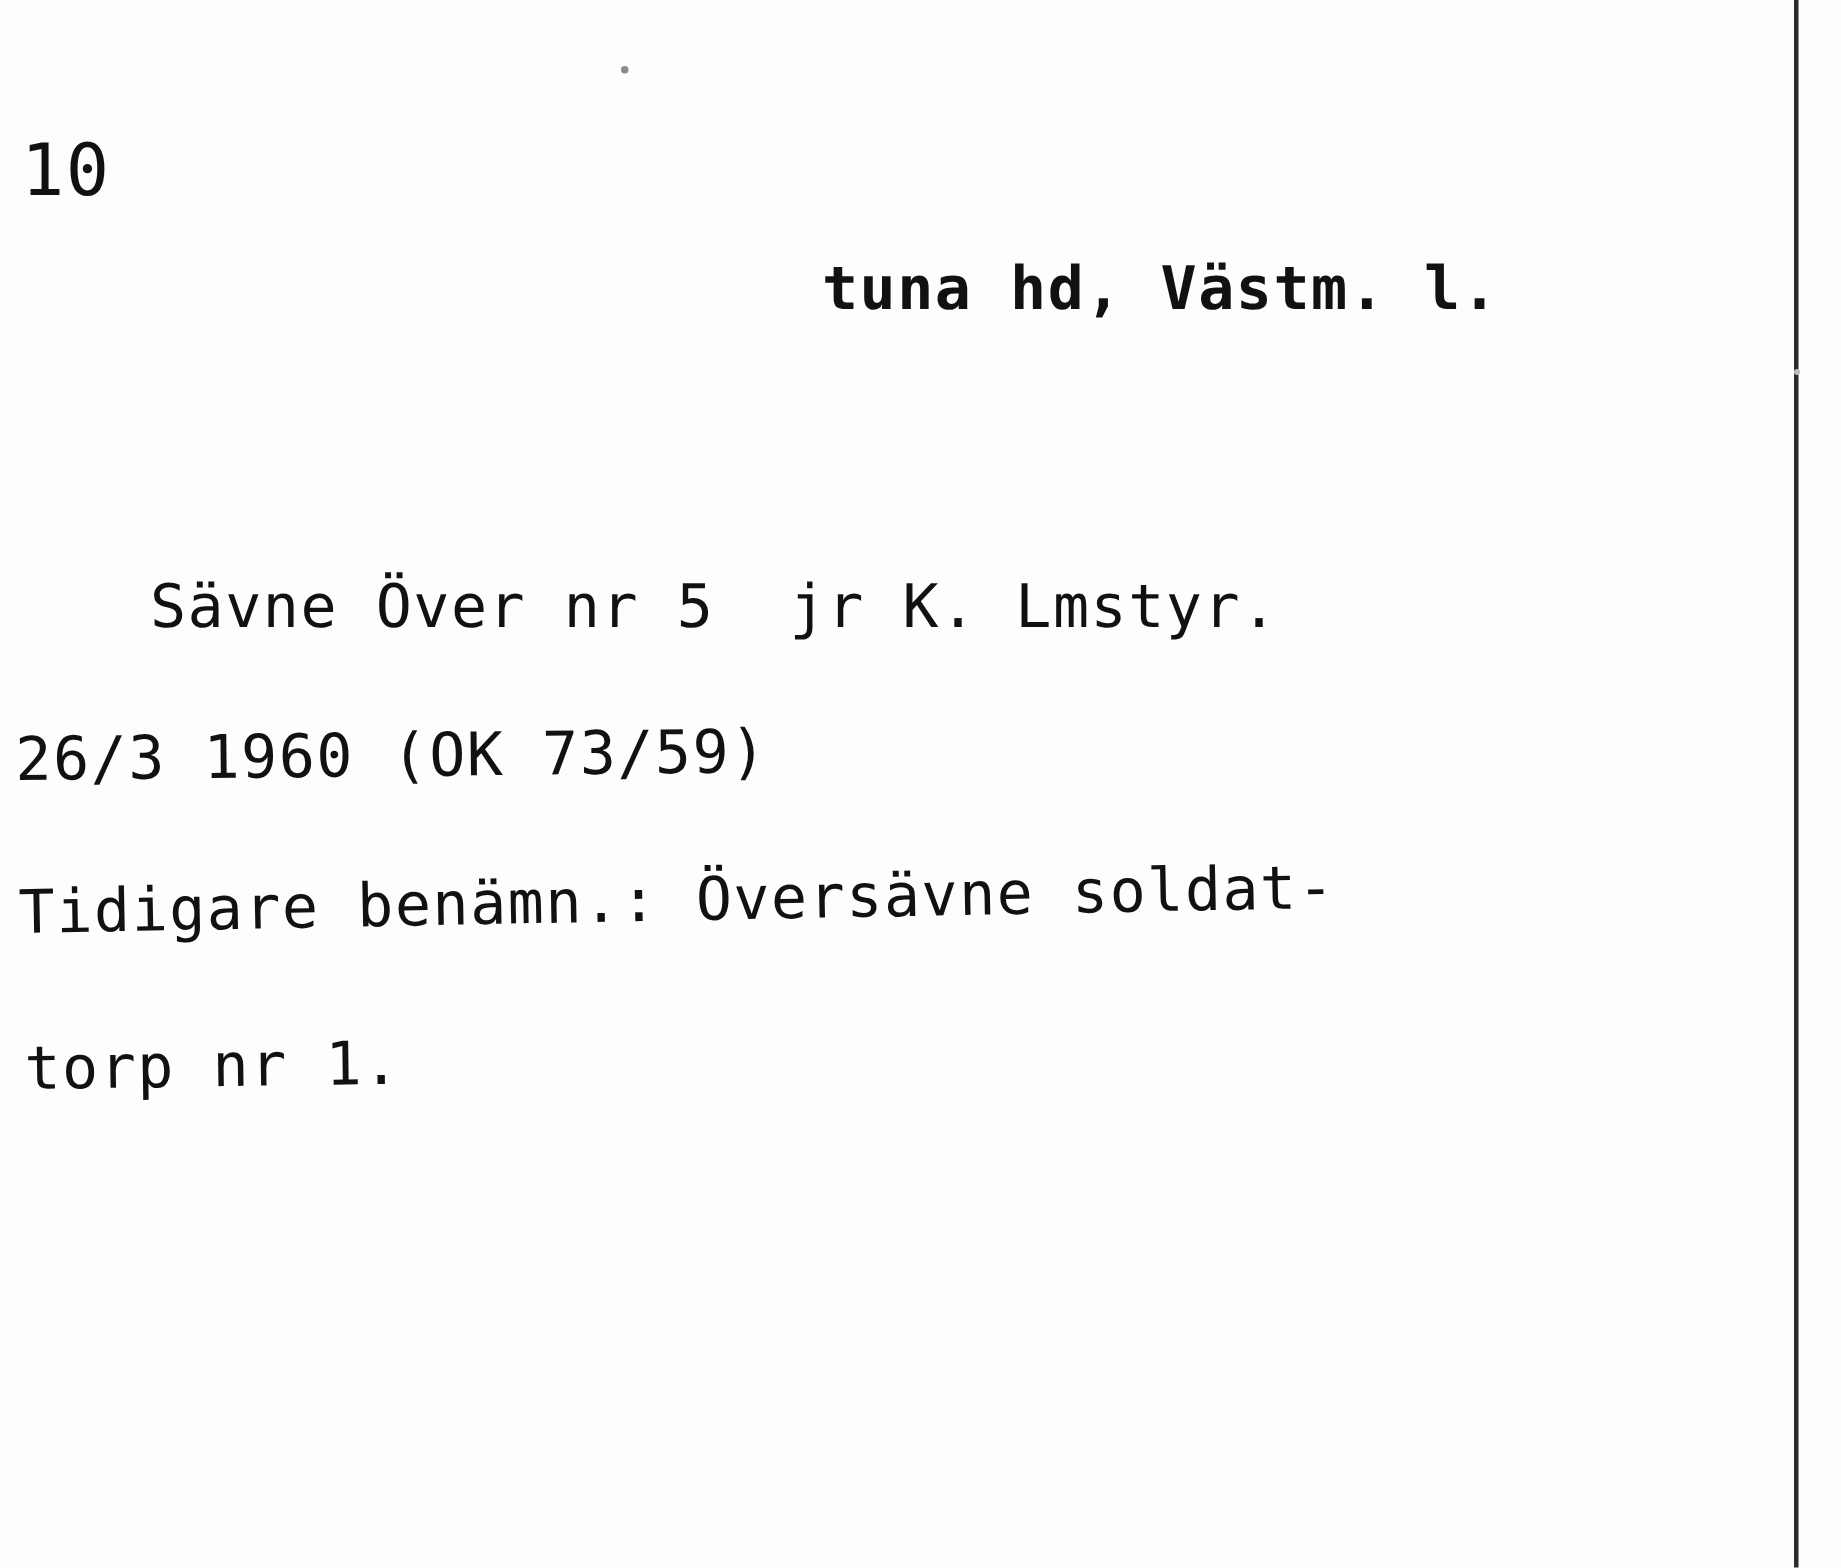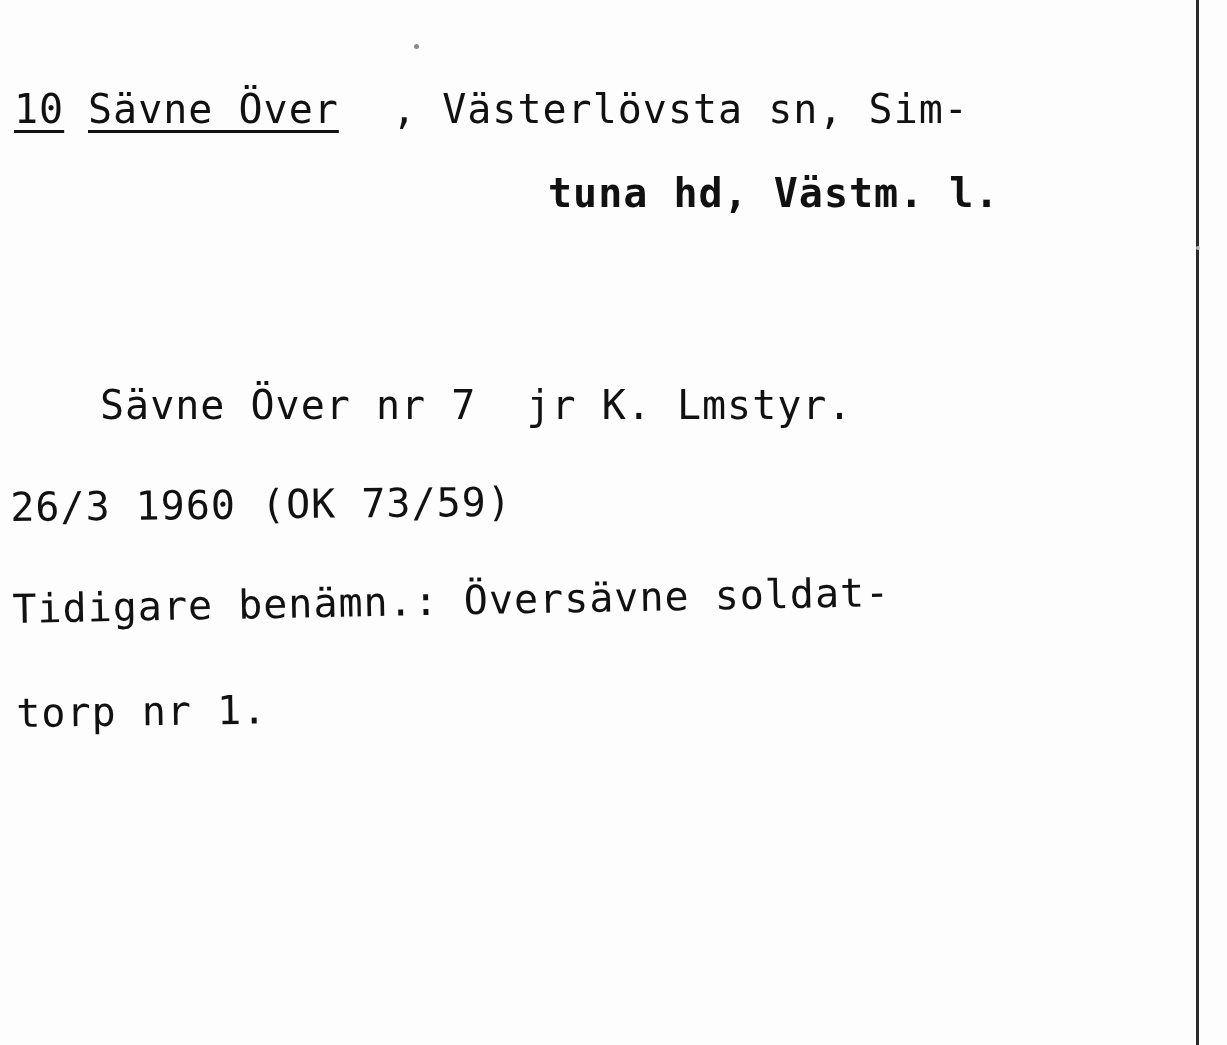--- a/index.html
+++ b/index.html
@@ -37,23 +37,22 @@
     position: absolute;
     background: #8a8a8a;
     border-radius: 50%;
   }
 
   
   .hdr-num {
     position: absolute;
     left: 14px;
     top: 86px;
-    font-size: 40px;
+    font-size: 48px;
     letter-spacing: 1px;
-    text-decoration: underline;
     text-underline-offset: 7px;
     text-decoration-thickness: 3px;
     white-space: pre;
   }
   .hdr-name {
     position: absolute;
     left: 88px;
     top: 86px;
     font-size: 40px;
     letter-spacing: 1px;
@@ -124,22 +123,20 @@
 <body>
 
 <div id="card">
 
   <div class="card-edge right"></div>
 
   <div class="speck" style="left:414px; top:44px; width:5px; height:5px;"></div>
   <div class="speck" style="left:1196px; top:246px; width:4px; height:4px; background:#bbbbbb;"></div>
 
   <div class="hdr-num">10</div>
-  <div class="hdr-name">Sävne Över</div>
-  <div class="hdr-rest">, Västerlövsta sn, Sim-</div>
   <div class="hdr-line2">tuna hd, Västm. l.</div>
 
-  <div class="body-1">Sävne Över nr 7  jr K. Lmstyr.</div>
+  <div class="body-1">Sävne Över nr 5  jr K. Lmstyr.</div>
   <div class="body-2">26/3 1960 (OK 73/59)</div>
   <div class="body-3">Tidigare benämn.: Översävne soldat-</div>
   <div class="body-4">torp nr 1.</div>
 
 </div>
 
 </body></html>

